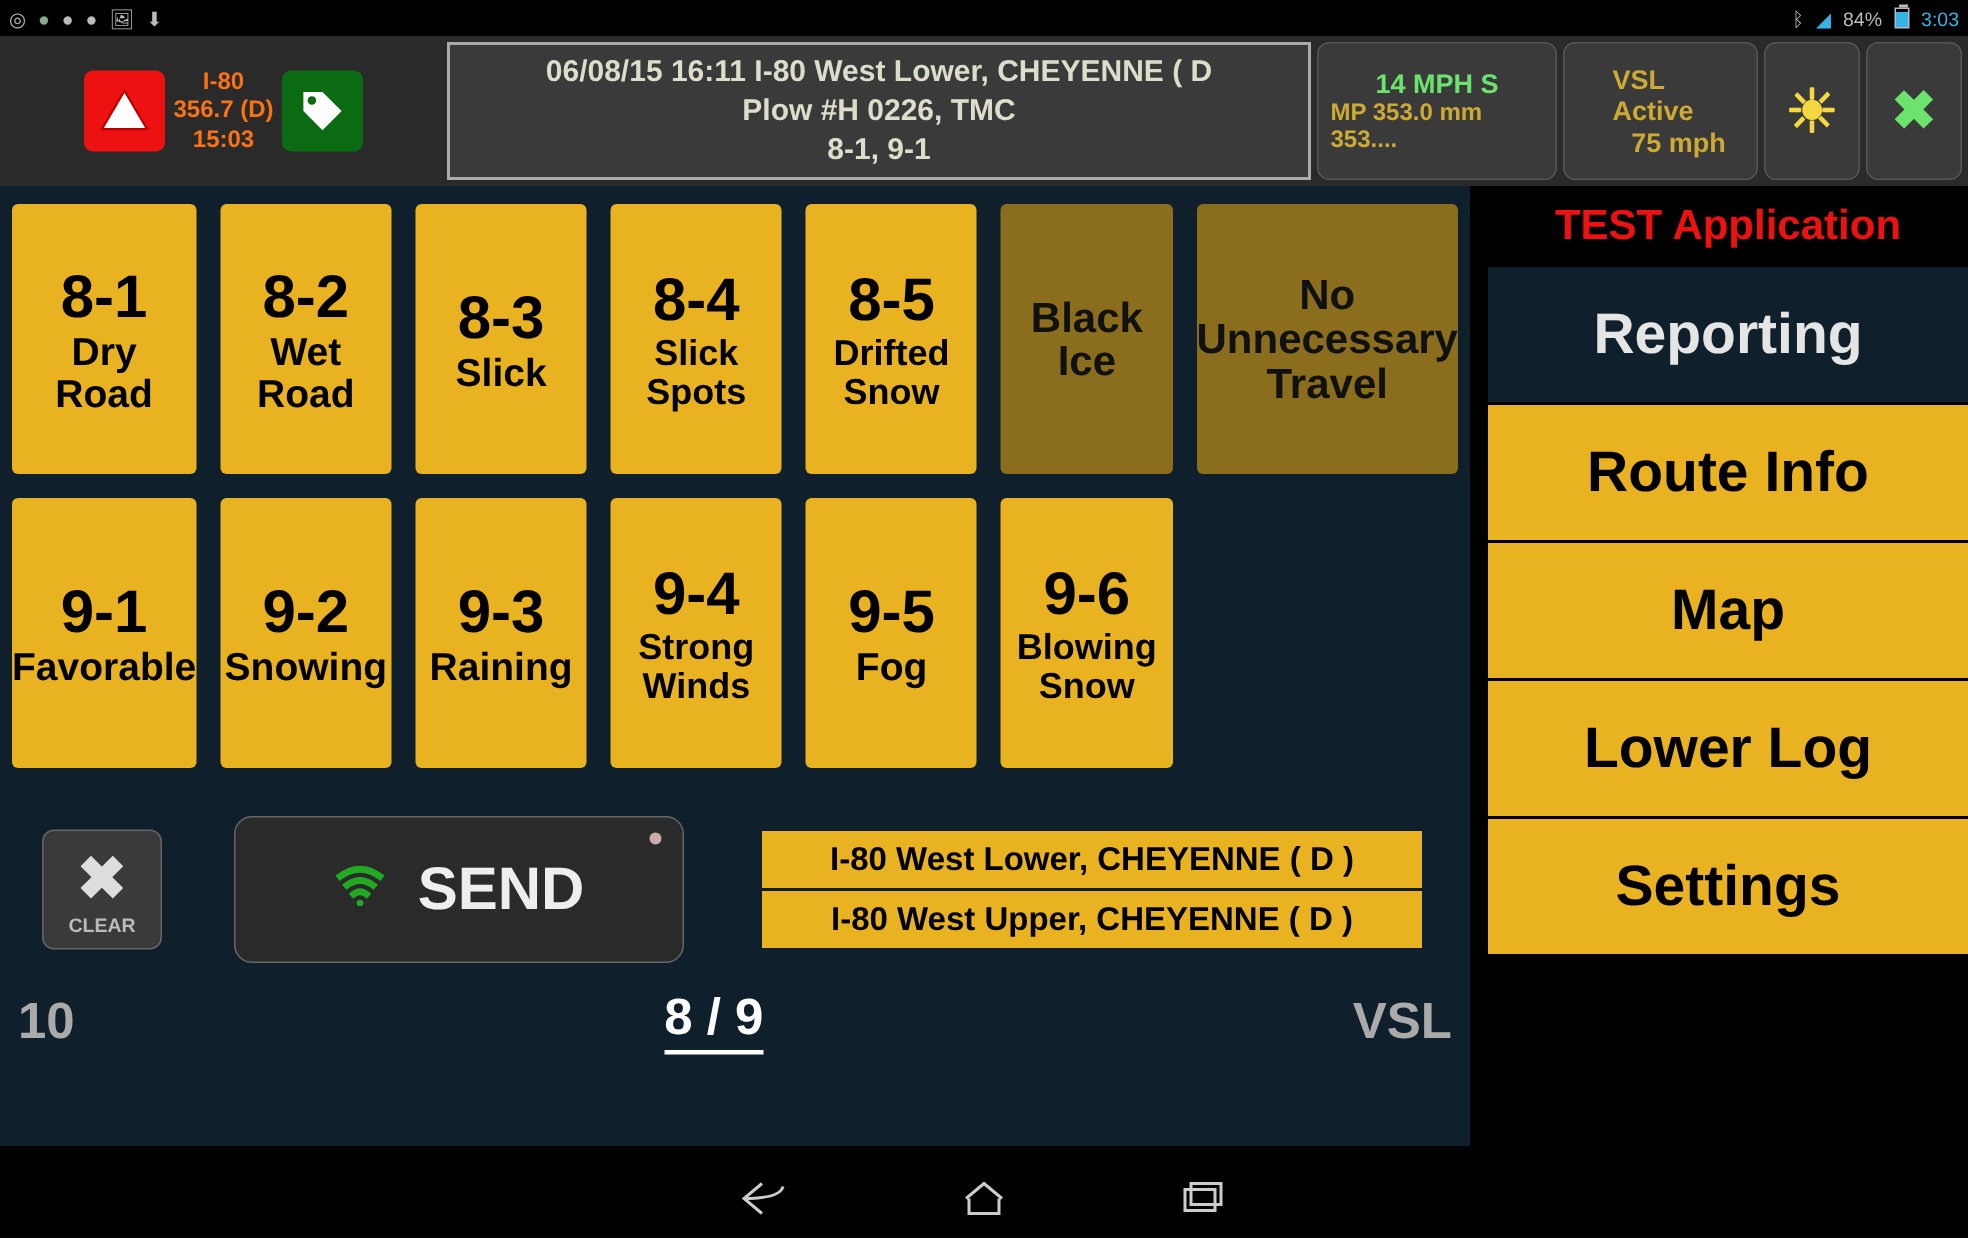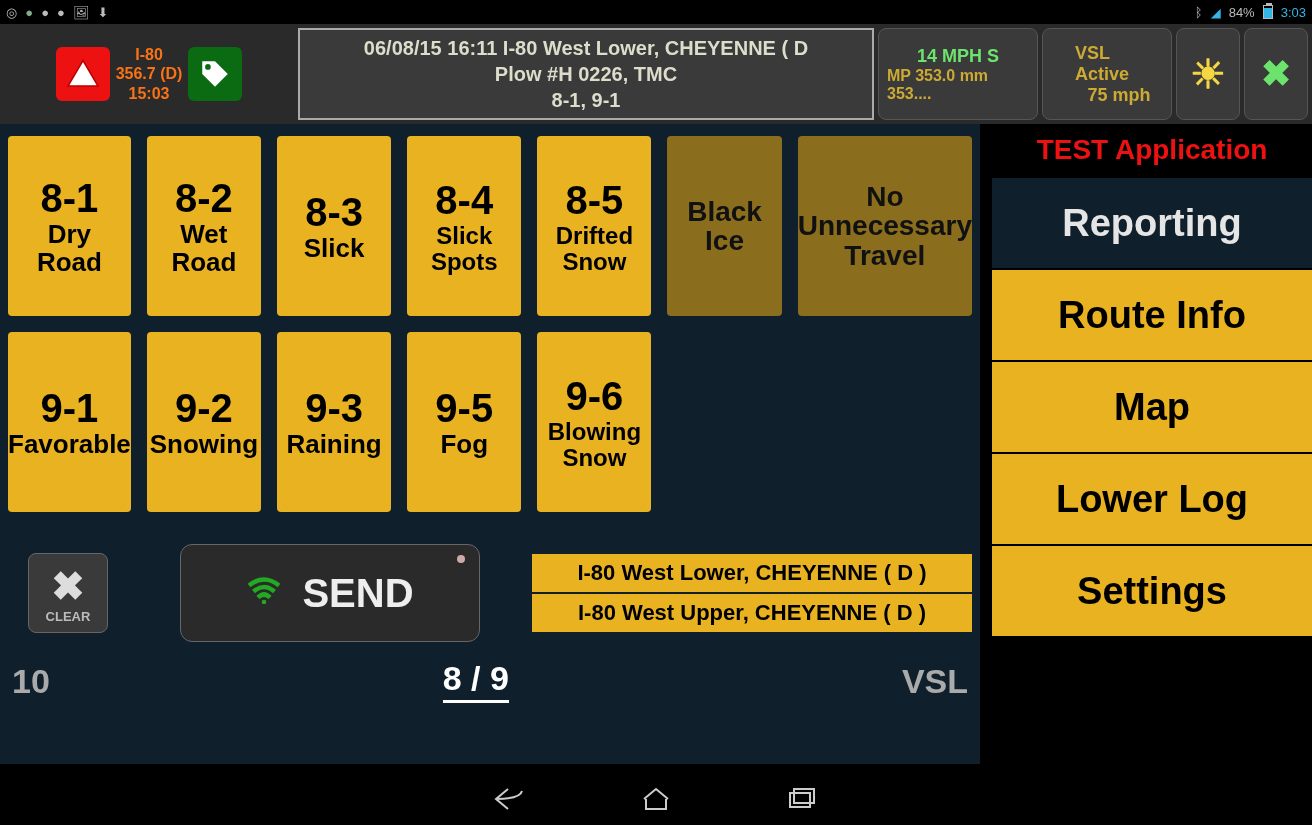--- a/index.html
+++ b/index.html
@@ -37,21 +37,21 @@
   .tile .label { font-size: 26px; line-height: 1.05; }
   .tile.small .label { font-size: 24px; }
   .tile.dim { background: #8a6e1d; }
   .tile.dim .code { visibility: hidden; height: 0; }
   .tile.dim .label { font-size: 28px; color: #111; }
 
   .control-row { display: flex; gap: 12px; margin-top: 32px; align-items: center; }
   .clear-btn { width: 80px; height: 80px; background: #3a3a3a; border: 1px solid #666; border-radius: 8px; display: flex; flex-direction: column; align-items: center; justify-content: center; cursor: pointer; margin-left: 20px; }
   .clear-btn .x { color: #ddd; font-size: 40px; font-weight: bold; }
   .clear-btn .lbl { color: #bbb; font-size: 13px; font-weight: bold; }
-  .send-btn { flex: 0 0 300px; height: 98px; background: #2a2a2a; border: 1px solid #666; border-radius: 12px; display: flex; align-items: center; justify-content: center; gap: 20px; margin-left: 60px; cursor: pointer; position: relative; }
+  .send-btn { flex: 0 0 300px; height: 98px; background: #2a2a2a; border: 1px solid #666; border-radius: 12px; display: flex; align-items: center; justify-content: center; gap: 20px; margin-left: 36px; cursor: pointer; position: relative; }
   .send-btn .wifi { color: #6ce36c; font-size: 28px; }
   .send-btn .lbl { color: #eee; font-size: 40px; font-weight: bold; }
   .send-btn::after { content: ''; width: 8px; height: 8px; border-radius: 50%; background: #caa; position: absolute; top: 10px; right: 14px; }
   .route-list { margin-left: 40px; display: flex; flex-direction: column; gap: 2px; width: 440px; }
   .route-item { background: #e9b220; color: #000; font-weight: bold; text-align: center; padding: 6px; font-size: 22px; line-height: 1.2; cursor: pointer; }
 
   
   .sidebar { position: absolute; right: 0; top: 0; width: 320px; background: #000; }
   .sidebar .banner { background: #000; color: #e11; font-weight: bold; text-align: center; font-size: 28px; padding: 10px 0; }
   .sidebar .item { height: 92px; display: flex; align-items: center; justify-content: center; font-size: 38px; font-weight: bold; cursor: pointer; border-top: 2px solid #000; }
@@ -164,20 +164,24 @@
           <div class="code">9-1</div>
           <div class="label">Favorable</div>
         </div>
         <div class="tile">
           <div class="code">9-2</div>
           <div class="label">Snowing</div>
         </div>
         <div class="tile">
           <div class="code">9-3</div>
           <div class="label">Raining</div>
+        </div>
+        <div class="tile small">
+          <div class="code">9-4</div>
+          <div class="label">Strong<br>Winds</div>
         </div>
         <div class="tile">
           <div class="code">9-5</div>
           <div class="label">Fog</div>
         </div>
         <div class="tile small">
           <div class="code">9-6</div>
           <div class="label">Blowing<br>Snow</div>
         </div>
       </div>

